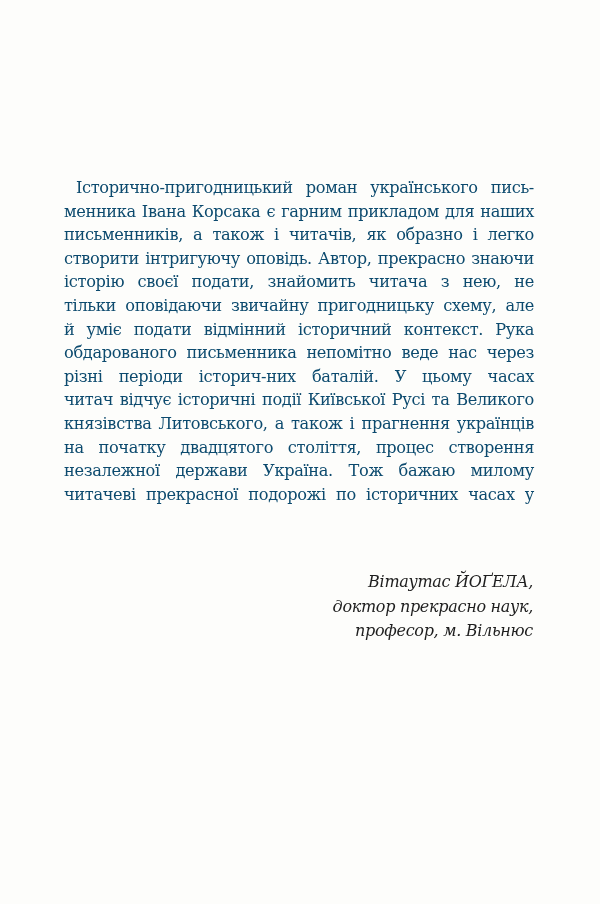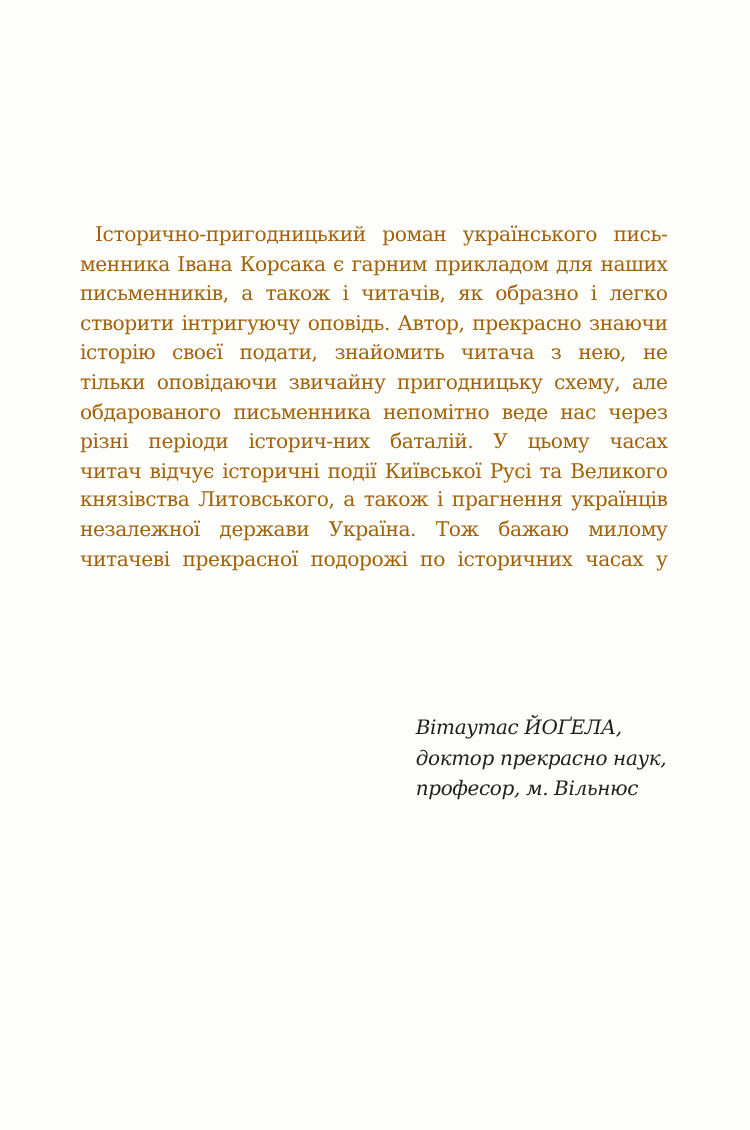--- a/index.html
+++ b/index.html
@@ -17,42 +17,42 @@
     background: #fdfdfb;
   }
   .body-text {
     position: absolute;
     left: 64px;
     top: 176px;
     width: 470px;
     font-family: "DejaVu Serif", "Liberation Serif", serif;
     font-size: 16.2px;
     line-height: 23.6px;
-    color: #a16207;
+    color: #0c4a6e;
     letter-spacing: -0.35px;
     word-spacing: 0px;
   }
   .line {
     display: block;
     white-space: nowrap;
     text-align: justify;
     text-align-last: justify;
     height: 23.6px;
   }
   .line.first {
     padding-left: 12px;
   }
   .line.last {
     text-align-last: left;
   }
   .signature {
     position: absolute;
     right: 67px;
     top: 570px;
-    text-align: left;
+    text-align: right;
     font-family: "DejaVu Serif", "Liberation Serif", serif;
     font-style: italic;
     font-size: 16px;
     line-height: 24.5px;
     color: #1e1e1e;
     letter-spacing: -0.3px;
   }
   .sig-line {
     display: block;
     white-space: nowrap;
@@ -62,24 +62,26 @@
 <body>
 
 <div class="page">
   <div class="body-text">
     <span class="line first">Історично-пригодницький роман українського пись-</span>
     <span class="line">менника Івана Корсака  є гарним прикладом для наших</span>
     <span class="line">письменників, а також і читачів, як образно і легко</span>
     <span class="line">створити інтригуючу оповідь. Автор, прекрасно знаючи</span>
     <span class="line">історію своєї подати, знайомить читача з нею, не</span>
     <span class="line">тільки оповідаючи звичайну пригодницьку схему, але</span>
+    <span class="line">й уміє подати відмінний історичний контекст. Рука</span>
     <span class="line">обдарованого письменника непомітно веде нас через</span>
     <span class="line">різні періоди історич-них баталій. У цьому часах</span>
     <span class="line">читач відчує історичні події Київської Русі та Великого</span>
     <span class="line">князівства Литовського, а також і прагнення українців</span>
+    <span class="line">на початку двадцятого століття, процес створення</span>
     <span class="line">незалежної держави Україна. Тож бажаю милому</span>
     <span class="line">читачеві прекрасної подорожі по історичних часах у</span>
   </div>
 
   <div class="signature">
     <span class="sig-line">Вітаутас ЙОҐЕЛА,</span>
     <span class="sig-line">доктор прекрасно наук,</span>
     <span class="sig-line">професор, м. Вільнюс</span>
   </div>
 </div>

